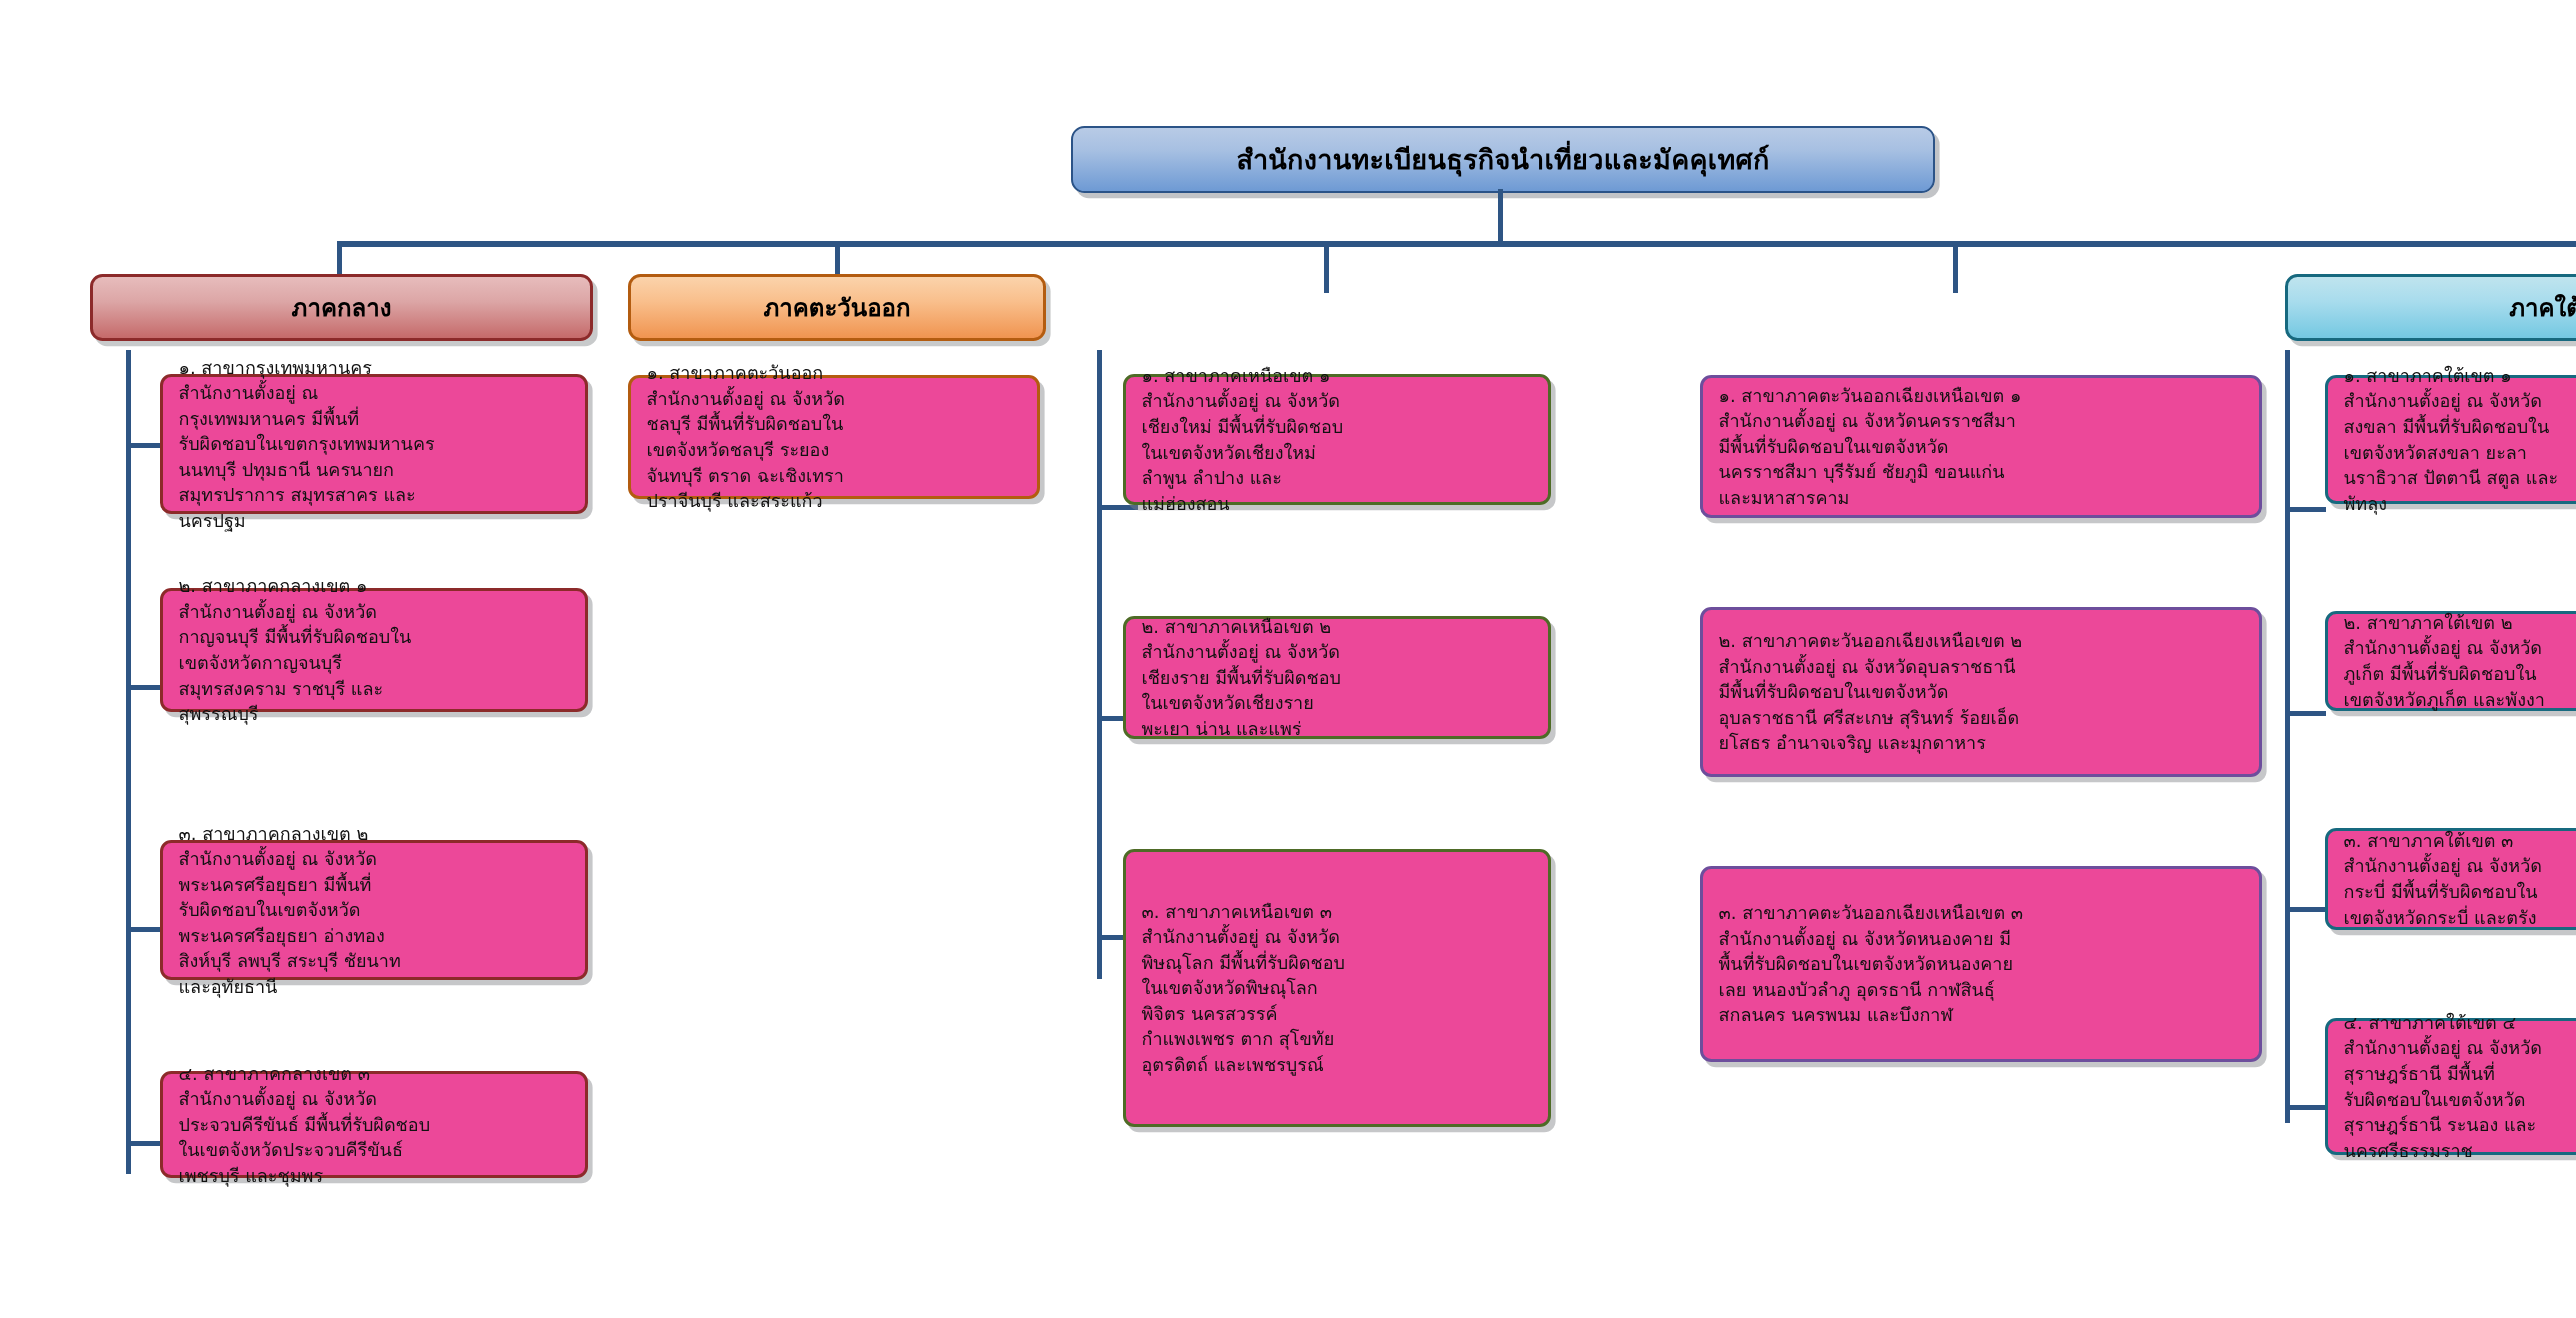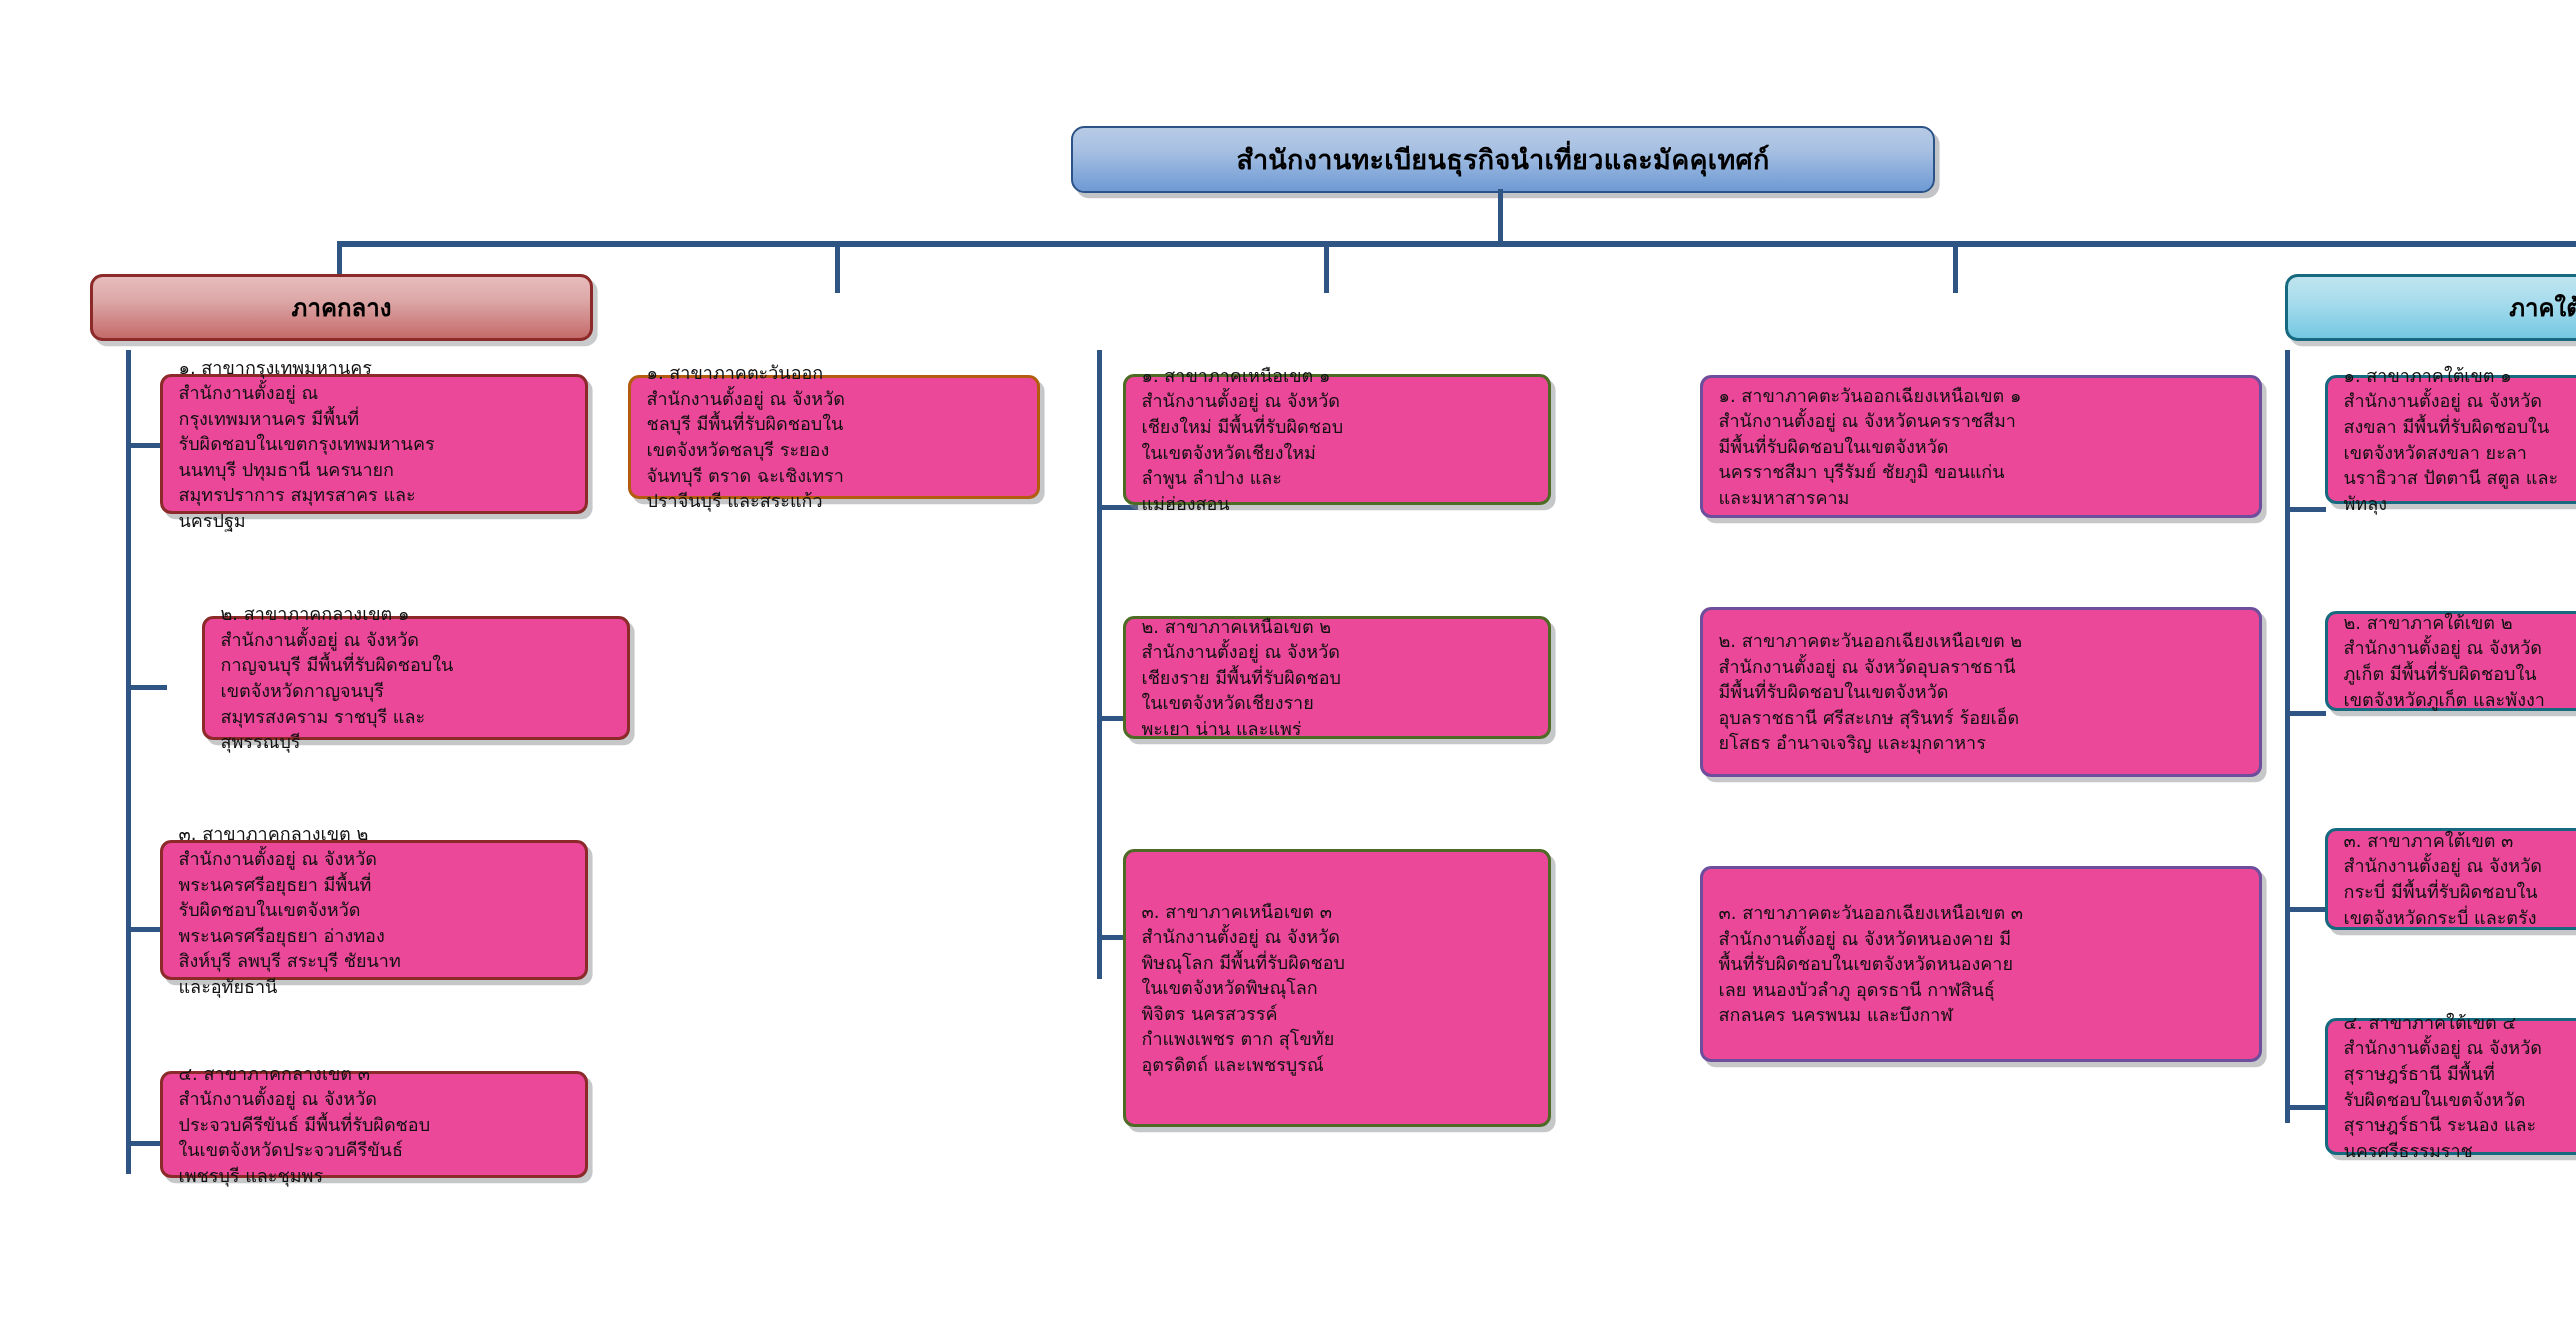--- a/index.html
+++ b/index.html
@@ -101,21 +101,21 @@
   </div>
   <div class="child" style="left:160px;top:374px;width:428px;height:140px;border:3.1px solid #8c2a2a;">
     <p>๑. สาขากรุงเทพมหานคร
 สำนักงานตั้งอยู่ ณ
 กรุงเทพมหานคร มีพื้นที่
 รับผิดชอบในเขตกรุงเทพมหานคร
 นนทบุรี ปทุมธานี นครนายก
 สมุทรปราการ สมุทรสาคร และ
 นครปฐม</p>
   </div>
-  <div class="child" style="left:160px;top:616px;width:428px;height:124px;border:3.1px solid #8c2a2a;margin-left:42px;">
+  <div class="child" style="left:160px;top:588px;width:428px;height:124px;border:3.1px solid #8c2a2a;">
     <p>๒. สาขาภาคกลางเขต ๑
 สำนักงานตั้งอยู่ ณ จังหวัด
 กาญจนบุรี มีพื้นที่รับผิดชอบใน
 เขตจังหวัดกาญจนบุรี
 สมุทรสงคราม ราชบุรี และ
 สุพรรณบุรี</p>
   </div>
   <div class="child" style="left:160px;top:840px;width:428px;height:140px;border:3.1px solid #8c2a2a;align-items:center;">
     <p>๓. สาขาภาคกลางเขต ๒
 สำนักงานตั้งอยู่ ณ จังหวัด
@@ -126,20 +126,25 @@
 และอุทัยธานี</p>
   </div>
   <div class="child" style="left:160px;top:1071px;width:428px;height:107px;border:3.1px solid #8c2a2a;">
     <p>๔. สาขาภาคกลางเขต ๓
 สำนักงานตั้งอยู่ ณ จังหวัด
 ประจวบคีรีขันธ์ มีพื้นที่รับผิดชอบ
 ในเขตจังหวัดประจวบคีรีขันธ์
 เพชรบุรี และชุมพร</p>
   </div>
 
+  <div class="region-head" style="left:628px;top:274px;width:412px;
+              border:3.1px solid #b35c10;
+              background:linear-gradient(to bottom,#fbd3ab 0%,#f9bf8c 40%,#f09450 100%);">
+    <span class="label">ภาคตะวันออก</span>
+  </div>
   <div class="child" style="left:628px;top:375px;width:412px;height:124px;border:3.1px solid #b35c10;">
     <p>๑. สาขาภาคตะวันออก
 สำนักงานตั้งอยู่ ณ จังหวัด
 ชลบุรี มีพื้นที่รับผิดชอบใน
 เขตจังหวัดชลบุรี ระยอง
 จันทบุรี ตราด ฉะเชิงเทรา
 ปราจีนบุรี และสระแก้ว</p>
   </div>
 
   <div class="child" style="left:1123px;top:374px;width:428px;height:131px;border:3.1px solid #4e6b26;">

